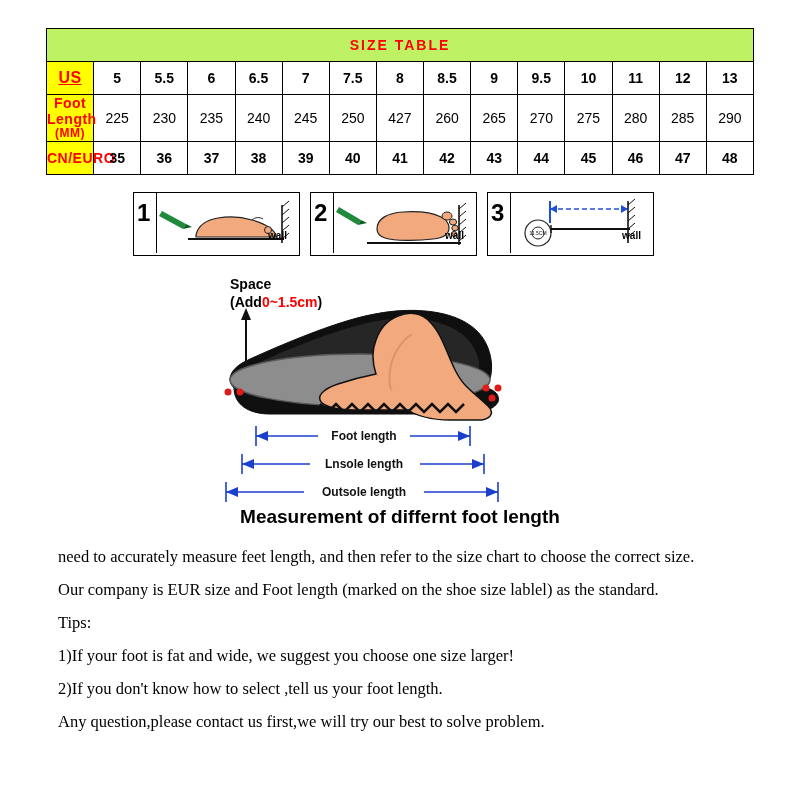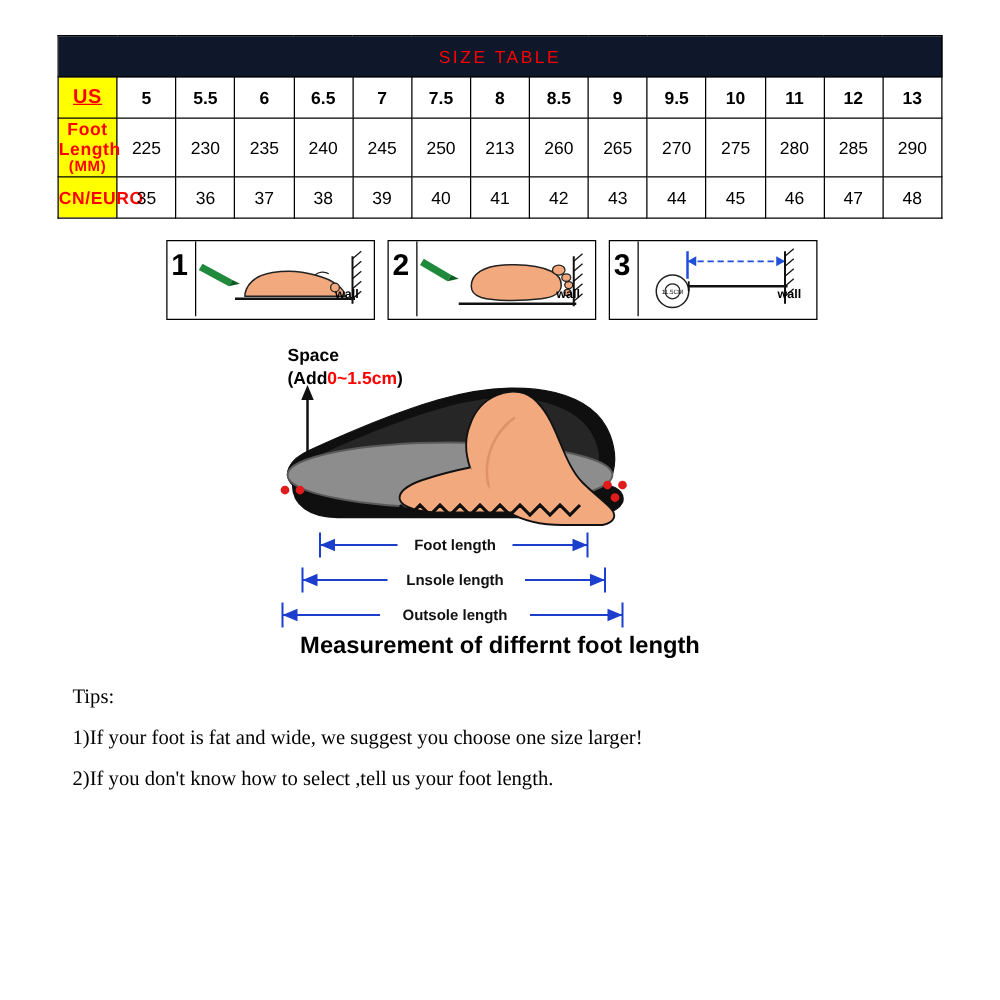--- a/index.html
+++ b/index.html
@@ -31,24 +31,24 @@
   table.size-table td, table.size-table th {
     border: 1px solid #000;
     text-align: center;
     vertical-align: middle;
     font-family: "Liberation Sans", sans-serif;
     font-size: 14px;
     padding: 0;
     height: 32px;
   }
   .title-cell {
-    background: #0f172a;
+    background: #bef264;
     color: #ff0000;
     font-family: "Liberation Mono", monospace;
-    font-weight: normal;
+    font-weight: bold;
     font-size: 21px;
     letter-spacing: 2px;
     height: 38px;
   }
   .rowhead {
     background: #ffff00;
     color: #ff0000;
     font-family: "Liberation Mono", monospace;
     font-weight: bold;
     font-size: 14.5px;
@@ -62,21 +62,21 @@
   }
   .data-cell {
     background: #ffffff;
     color: #000;
     font-size: 14px;
     font-weight: normal;
   }
   tr.us-row td.data-cell { font-weight: bold; font-size: 14px; }
   tr.us-row .rowhead { font-size: 16px; text-decoration: underline; }
   tr.fl-row td { height: 42px; }
-  tr.cn-row td.data-cell { font-weight: normal; }
+  tr.cn-row td.data-cell { font-weight: bold; }
 
   
   .steps {
     position: absolute;
     left: 133px;
     top: 192px;
     width: 534px;
     display: flex;
     gap: 10px;
   }
@@ -189,21 +189,21 @@
         <td class="rowhead">
           <span>Foot Length</span>
           <span class="sub">(MM)</span>
         </td>
         <td class="data-cell">225</td>
         <td class="data-cell">230</td>
         <td class="data-cell">235</td>
         <td class="data-cell">240</td>
         <td class="data-cell">245</td>
         <td class="data-cell">250</td>
-        <td class="data-cell">213</td>
+        <td class="data-cell">427</td>
         <td class="data-cell">260</td>
         <td class="data-cell">265</td>
         <td class="data-cell">270</td>
         <td class="data-cell">275</td>
         <td class="data-cell">280</td>
         <td class="data-cell">285</td>
         <td class="data-cell">290</td>
       </tr>
       <tr class="cn-row">
         <td class="rowhead">CN/EURO</td>
@@ -364,16 +364,19 @@
     <rect x="104" y="216" width="120" height="16" fill="#ffffff"></rect>
     <text x="164" y="172" font-family="Liberation Sans, sans-serif" font-size="12" font-weight="bold" text-anchor="middle" fill="#111">Foot length</text>
     <text x="164" y="200" font-family="Liberation Sans, sans-serif" font-size="12" font-weight="bold" text-anchor="middle" fill="#111">Lnsole length</text>
     <text x="164" y="228" font-family="Liberation Sans, sans-serif" font-size="12" font-weight="bold" text-anchor="middle" fill="#111">Outsole length</text>
   </svg>
 </div>
 
 <div class="meas-caption">Measurement of differnt foot length</div>
 
 <div class="notice">
+  <p>need to accurately measure feet length, and then refer to the size chart to choose the correct size.</p>
+  <p>Our company is EUR size and Foot length (marked on the shoe size lablel) as the standard.</p>
   <p>Tips:</p>
   <p>1)If your foot is fat and wide, we suggest you choose one size larger!</p>
   <p>2)If you don't know how to select ,tell us your foot length.</p>
+  <p>Any question,please contact us first,we will try our best to solve problem.</p>
 </div>
 
 </body></html>

